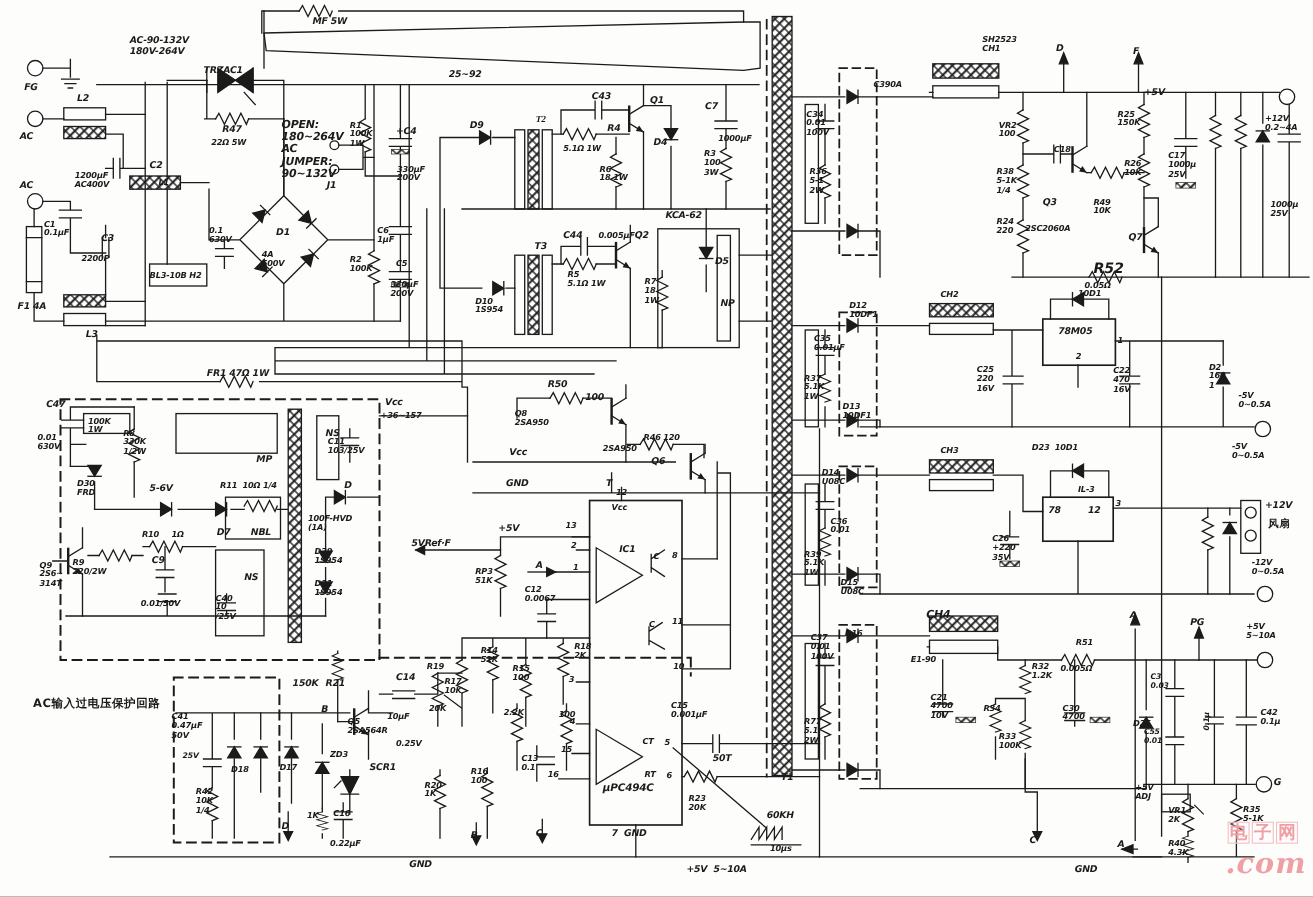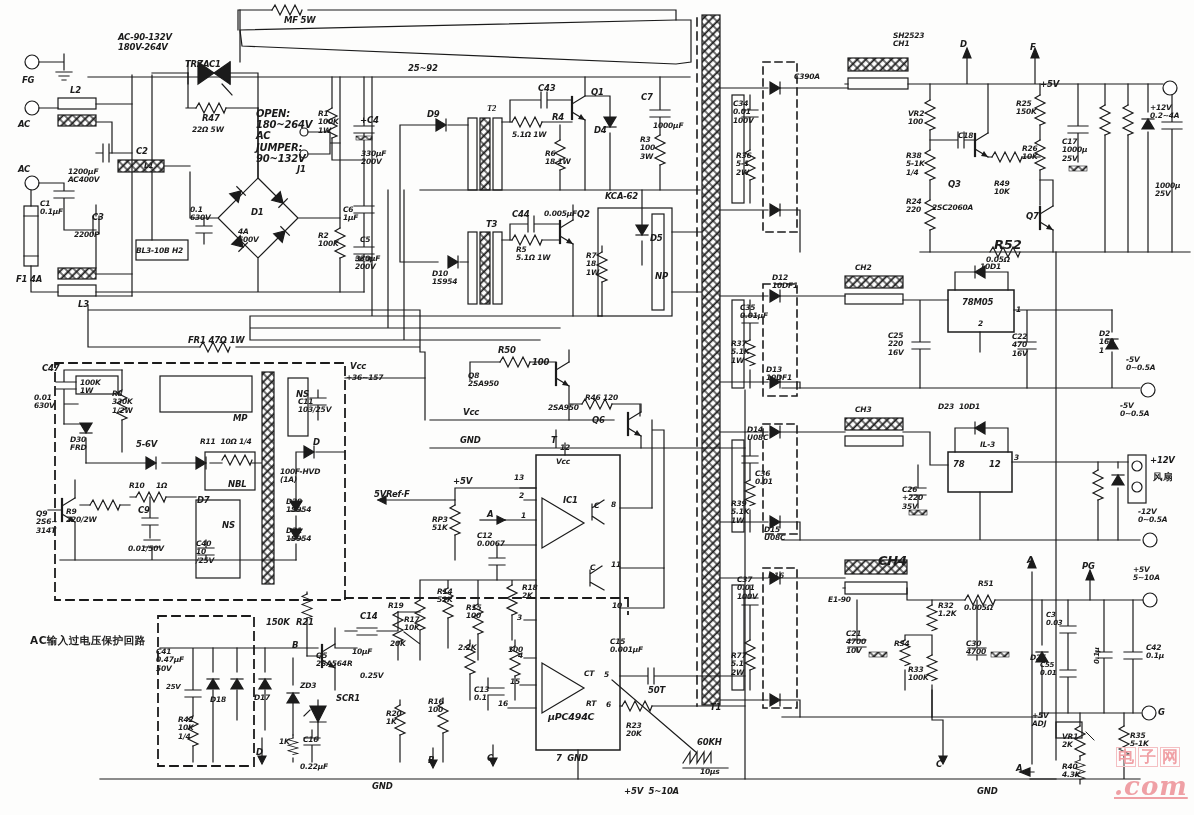--- a/index.html
+++ b/index.html
@@ -10,21 +10,21 @@
   .lbl{position:absolute;font:italic 700 8.5px "DejaVu Sans",sans-serif;color:#1b1b1b;
        white-space:pre;line-height:1.12;letter-spacing:-0.2px;transform-origin:left top;}
   .lbl.cn{font-style:normal;letter-spacing:0.5px;}
   .wm{position:absolute;left:1026px;top:744px;width:168px;height:68px;}
   .wm-big{position:absolute;left:0;top:-8px;font:italic 800 50px "DejaVu Sans",sans-serif;
           color:#e14a4f;letter-spacing:-3px;opacity:.93;}
   .wm-cn{position:absolute;left:90px;top:3px;display:flex;gap:2px;}
   .wm-cn span{font:700 16px "DejaVu Sans",sans-serif;color:#f0a0a5;border:1.5px solid #f4bfc2;
           padding:0 1px;line-height:1.15;background:rgba(255,255,255,.25);}
   .wm-com{position:absolute;left:88px;top:27px;font:italic 800 26px "DejaVu Serif",serif;
-          color:#efa0a5;letter-spacing:1px;text-decoration:underline;}
+          color:#efa0a5;letter-spacing:1px;}
 </style>
 </head>
 <body>
 
 <div id="stage" style="background: rgb(253, 253, 252);">
 
 <svg id="wires" width="1194" height="815" viewBox="0 0 1194 815" stroke="#1b1b1b" stroke-width="1.2" fill="none" stroke-linecap="square">
   <defs>
     <pattern id="h" width="6" height="6" patternUnits="userSpaceOnUse" patternTransform="rotate(45)">
       <rect width="6" height="6" fill="#fff"></rect>
@@ -401,21 +401,21 @@
       <span class="lbl" style="left: 118px; top: 33px;">AC-90-132V
 180V-264V</span>
       <span class="lbl" style="left: 185px; top: 60px;">TRZAC1</span>
       <span class="lbl" style="left: 284px; top: 16px;">MF 5W</span>
       <span class="lbl" style="left: 408px; top: 64px;">25~92</span>
       <span class="lbl" style="left: 22px; top: 76px;">FG</span>
       <span class="lbl" style="left: 18px; top: 120px;">AC</span>
       <span class="lbl" style="left: 18px; top: 165px;">AC</span>
       <span class="lbl" style="left: 70px; top: 86px;">L2</span>
       <span class="lbl" style="left: 104px; top: 147px; margin-left: 32px;">C2</span>
-      <span class="lbl" style="left: 68px; top: 156px; font-size: 7.5px; margin-top: 12px;">1200µF
+      <span class="lbl" style="left: 68px; top: 156px; font-size: 7.5px;">1200µF
 AC400V</span>
       <span class="lbl" style="left: 40px; top: 200px; font-size: 7.5px;">C1
 0.1µF</span>
       <span class="lbl" style="left: 92px; top: 213px;">C3</span>
       <span class="lbl" style="left: 74px; top: 231px; font-size: 7.5px;">2200P</span>
       <span class="lbl" style="left: 16px; top: 275px;">F1 4A</span>
       <span class="lbl" style="left: 78px; top: 300px;">L3</span>
       <span class="lbl" style="left: 144px; top: 162px; font-size: 7.5px;">L1</span>
       <span class="lbl" style="left: 136px; top: 247px; font-size: 7.5px;">BL3-10B H2</span>
       <span class="lbl" style="left: 202px; top: 114px;">R47</span>
@@ -551,21 +551,21 @@
       <span class="lbl" style="left: 112px; top: 390px; font-size: 7.5px;">R8
 330K
 1/2W</span>
       <span class="lbl" style="left: 70px; top: 436px; font-size: 7.5px;">D30
 FRD</span>
       <span class="lbl" style="left: 136px; top: 440px;">5-6V</span>
       <span class="lbl" style="left: 200px; top: 438px; font-size: 7.5px;">R11  10Ω 1/4</span>
       <span class="lbl" style="left: 233px; top: 414px;">MP</span>
       <span class="lbl" style="left: 129px; top: 482px; font-size: 7.5px;">R10</span>
       <span class="lbl" style="left: 156px; top: 482px; font-size: 7.5px;">1Ω</span>
-      <span class="lbl" style="left: 197px; top: 480px; margin-top: 16px;">D7</span>
+      <span class="lbl" style="left: 197px; top: 480px;">D7</span>
       <span class="lbl" style="left: 228px; top: 480px;">NBL</span>
       <span class="lbl" style="left: 36px; top: 510px; font-size: 7.5px;">Q9
 2S6~
 314T</span>
       <span class="lbl" style="left: 66px; top: 508px; font-size: 7.5px;">R9
 220/2W</span>
       <span class="lbl" style="left: 138px; top: 506px;">C9</span>
       <span class="lbl" style="left: 128px; top: 545px; font-size: 7.5px;">0.01/50V</span>
       <span class="lbl" style="left: 196px; top: 540px; font-size: 7.5px;">C40
 10
@@ -685,21 +685,21 @@
       <span class="lbl" style="left: 953px; top: 460px;">78</span>
       <span class="lbl" style="left: 989px; top: 460px;">12</span>
       <span class="lbl" style="left: 1014px; top: 454px; font-size: 7.5px;">3</span>
       <span class="lbl" style="left: 902px; top: 486px; font-size: 7.5px;">C26
 +220
 35V</span>
       <span class="lbl" style="left: 1150px; top: 456px;">+12V</span>
       <span class="lbl cn" style="left: 1153px; top: 472px; font-size: 9.5px;">风扇</span>
       <span class="lbl" style="left: 1138px; top: 508px; font-size: 7.5px;">-12V
 0~0.5A</span>
-      <span class="lbl" style="left: 842px; top: 554px; font-size: 13px; margin-left: 36px;">CH4</span>
+      <span class="lbl" style="left: 842px; top: 554px; font-size: 10px;">CH4</span>
       <span class="lbl" style="left: 768px; top: 572px; font-size: 7.5px;">D16</span>
       <span class="lbl" style="left: 737px; top: 576px; font-size: 7.5px;">C37
 0.01
 100V</span>
       <span class="lbl" style="left: 731px; top: 652px; font-size: 7.5px;">R77
 5.1
 2W</span>
       <span class="lbl" style="left: 828px; top: 596px; font-size: 7.5px;">E1-90</span>
       <span class="lbl" style="left: 846px; top: 630px; font-size: 7.5px;">C21
 4700

